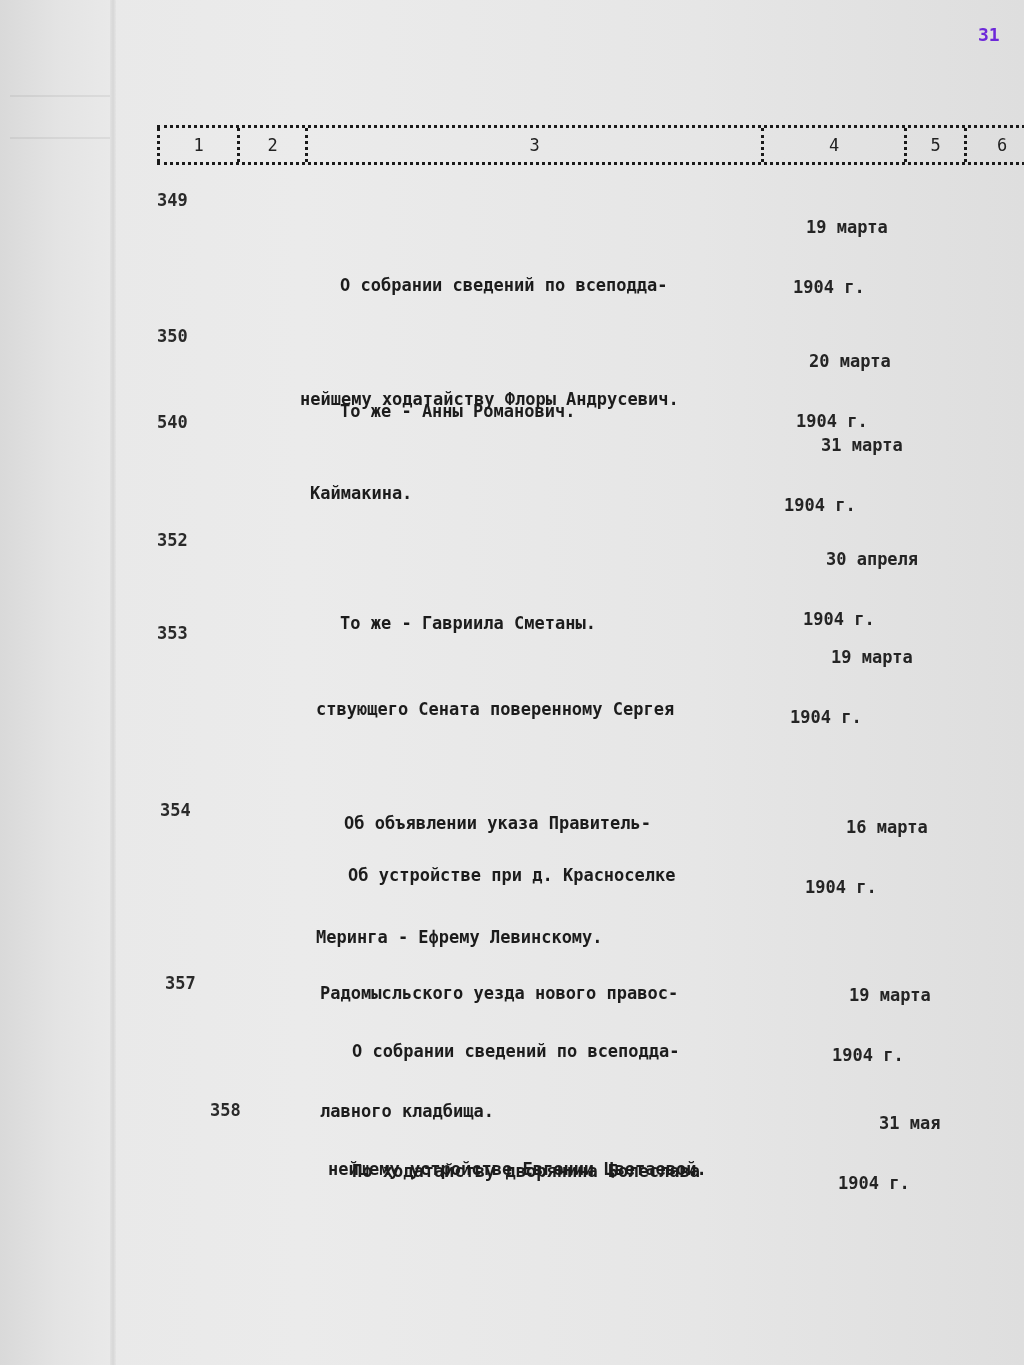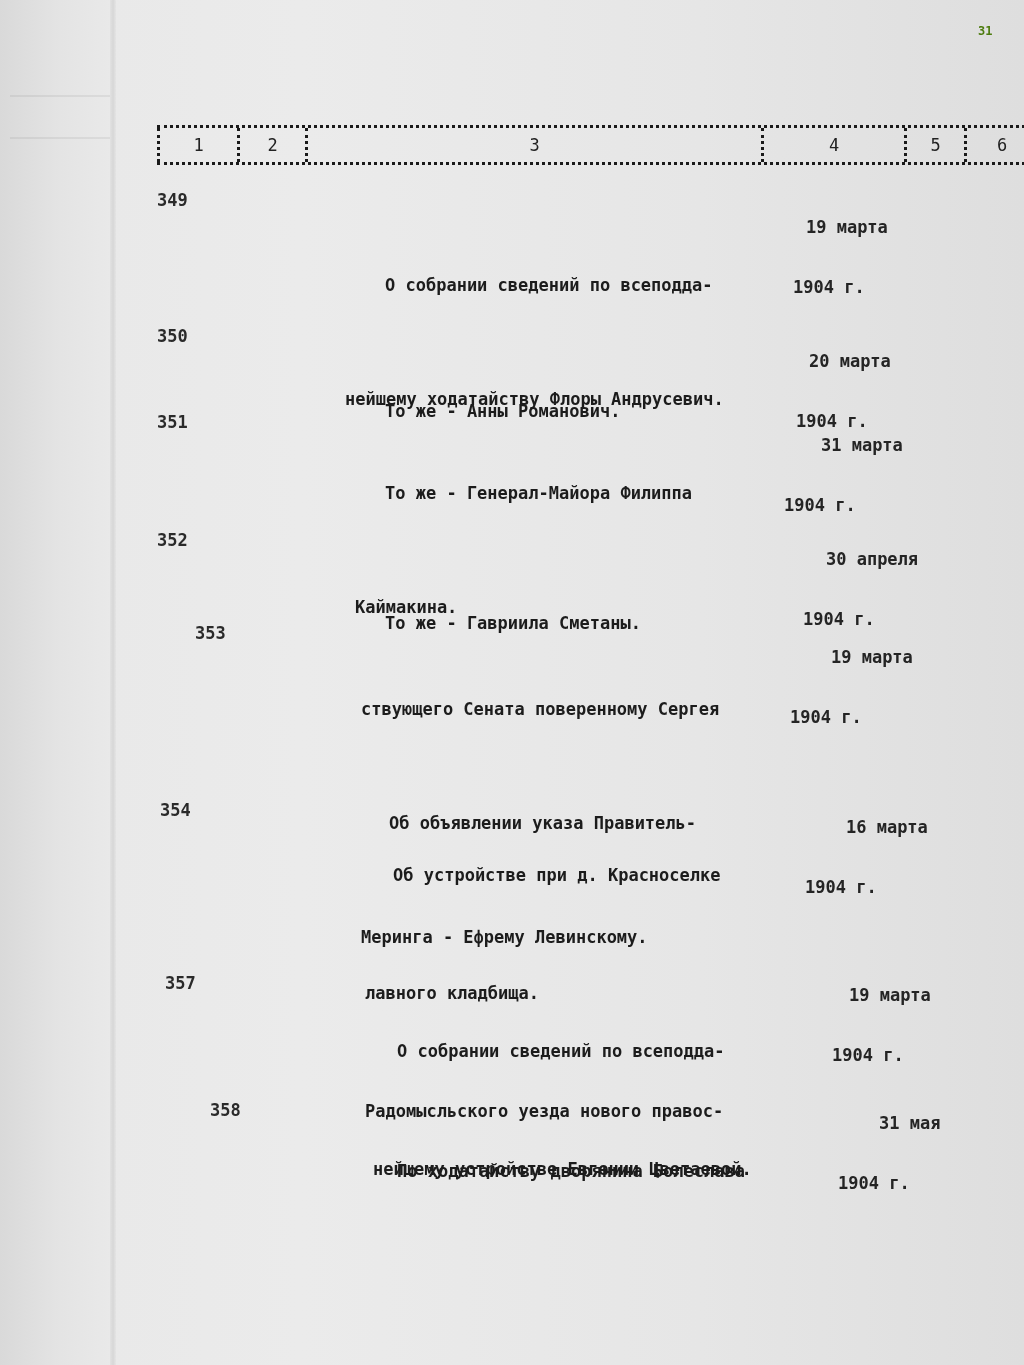--- a/index.html
+++ b/index.html
@@ -11,21 +11,21 @@
   }
   .fold {
     position:absolute; left:110px; top:0; width:6px; height:1365px;
     background: linear-gradient(90deg, rgba(0,0,0,0.03), rgba(0,0,0,0.08), rgba(0,0,0,0.02));
   }
   .ghost {
     position:absolute; left:10px; top:95px; width:100px; height:40px;
     border-top:2px solid rgba(0,0,0,0.06); border-bottom:2px solid rgba(0,0,0,0.06);
   }
   .page-number {
-    position:absolute; left:978px; top:24px; font-size:12px; font-weight:bold; color:#4d7c0f;
+    position:absolute; left:978px; top:24px; font-size:18px; font-weight:bold; color:#6d28d9;
   }
   .header-table {
     position:absolute; left:157px; top:125px; width:880px; height:34px;
     border-top:3px dotted #1a1a1a; border-bottom:3px dotted #1a1a1a;
     display:flex;
   }
   .hcell {
     position:relative; height:100%; display:flex; align-items:center; justify-content:center;
     font-size:17px; color:#222;
     border-left:3px dotted #1a1a1a;
@@ -37,21 +37,21 @@
   .hcell.c4 { width:143px; }
   .hcell.c5 { width:60px; }
   .hcell.c6 { width:73px; }
   .entry { position:absolute; left:0; width:1024px; }
   .num {
     position:absolute; font-size:17px; font-weight:bold; color:#2a2a2a;
   }
   .desc {
     position:absolute; font-size:17px; font-weight:bold; color:#1c1c1c; line-height:38px; white-space:pre;
   }
-  .desc .line { display:block;margin-left:45px; }
+  .desc .line { display:block; }
   .date {
     position:absolute; font-size:17px; font-weight:bold; color:#242424; line-height:30px; white-space:pre;
   }
   .date .y { display:block; padding-left:28px; }
 </style>
 </head>
 <body>
 
 <div class="fold"></div>
 <div class="ghost"></div>
@@ -84,61 +84,60 @@
   <div class="desc" style="left:300px; top:316px;">
     <span class="line" style="padding-left:40px;">То же - Анны Романович.</span>
   </div>
   <div class="date" style="left:768px; top:316px;">
     <span>20 марта</span>
     <span class="y">1904 г.</span>
   </div>
 </div>
 
 <div class="entry">
-  <div class="num" style="left:157px; top:412px;">351</div>
+  <div class="num" style="left:157px; top:412px;">540</div>
   <div class="desc" style="left:310px; top:398px;">
-    <span class="line" style="padding-left:30px;">То же - Генерал-Майора Филиппа</span>
     <span class="line">Каймакина.</span>
   </div>
   <div class="date" style="left:780px; top:400px;">
     <span>31 марта</span>
     <span class="y" style="padding-left:4px;">1904 г.</span>
   </div>
 </div>
 
 <div class="entry">
   <div class="num" style="left:157px; top:530px;">352</div>
   <div class="desc" style="left:300px; top:528px;">
     <span class="line" style="padding-left:40px;">То же - Гавриила Сметаны.</span>
   </div>
   <div class="date" style="left:785px; top:514px;">
     <span>30 апреля</span>
     <span class="y" style="padding-left:18px;">1904 г.</span>
   </div>
 </div>
 
 <div class="entry">
-  <div class="num" style="left:157px; top:623px;margin-left:38px;">353</div>
+  <div class="num" style="left:157px; top:623px;">353</div>
   <div class="desc" style="left:316px; top:614px;">
     <span class="line">ствующего Сената поверенному Сергея</span>
     <span class="line" style="padding-left:28px;">Об объявлении указа Правитель-</span>
     <span class="line">Меринга - Ефрему Левинскому.</span>
   </div>
   <div class="date" style="left:790px; top:612px;">
     <span>19 марта</span>
     <span class="y" style="padding-left:0px;">1904 г.</span>
   </div>
 </div>
 
 <div class="entry">
   <div class="num" style="left:160px; top:800px;">354</div>
   <div class="desc" style="left:320px; top:780px;">
     <span class="line" style="padding-left:28px;">Об устройстве при д. Красноселке</span>
+    <span class="line" style="margin-top:4px;">Радомысльского уезда нового правос-</span>
     <span class="line" style="margin-top:4px;">лавного кладбища.</span>
-    <span class="line" style="margin-top:4px;">Радомысльского уезда нового правос-</span>
   </div>
   <div class="date" style="left:805px; top:782px;">
     <span>16 марта</span>
     <span class="y" style="padding-left:0px;">1904 г.</span>
   </div>
 </div>
 
 <div class="entry">
   <div class="num" style="left:165px; top:973px;">357</div>
   <div class="desc" style="left:328px; top:956px;">

